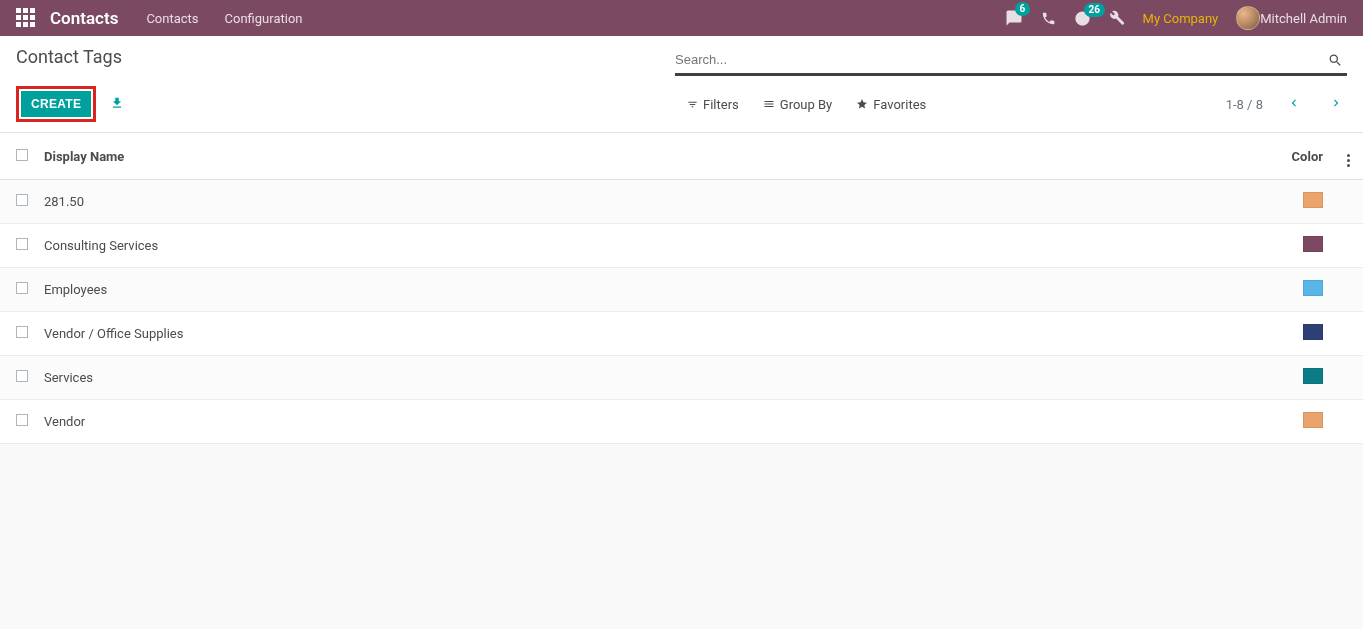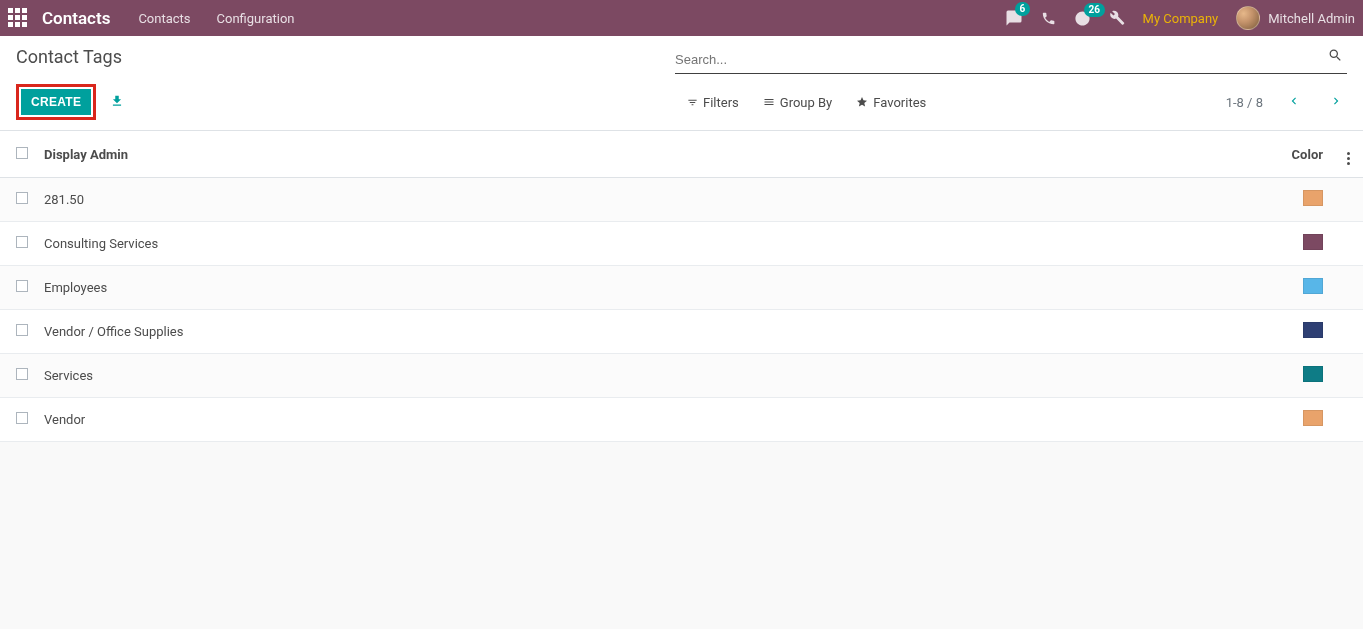--- a/index.html
+++ b/index.html
@@ -12,21 +12,21 @@
     height: 629px;
     overflow: hidden;
   }
   
   .navbar {
     background: #7C4962;
     height: 36px;
     display: flex;
     align-items: center;
     color: #fff;
-    padding: 0 8px;
+    padding: 0 16px;
   }
   .apps-icon {
     width: 20px; height: 20px;
     display: grid;
     grid-template-columns: repeat(3, 5px);
     grid-template-rows: repeat(3, 5px);
     gap: 2px;
     margin-right: 14px;
     cursor: pointer;
   }
@@ -88,23 +88,23 @@
     align-items: flex-start;
     margin-bottom: 10px;
   }
   .breadcrumb {
     font-size: 18px;
     color: #4c4c4c;
   }
   .search-wrap {
     margin-left: auto;
     width: 672px;
-    border-bottom: 1px solid #404040;
-    display: flex;
-    align-items: flex-start;
+    border-bottom: 3px solid #404040;
+    display: flex;
+    align-items: flex-end;
     padding: 2px 0;
   }
   .search-input {
     flex: 1;
     border: none;
     outline: none;
     font-size: 13px;
     color: #6c757d;
     padding: 4px 0;
   }
@@ -262,21 +262,21 @@
           <path d="M12 22c5.5 0 10-4.5 10-10S17.5 2 12 2 2 6.5 2 12s4.5 10 10 10zm1-17h-2v6l5.2 3.1 1-1.6L13 10V5z"></path>
         </svg>
       <span class="badge">26</span>
     </div>
     <div class="systray-item">
       <svg width="16" height="16" viewBox="0 0 24 24">
           <path d="M22.7 19l-9.1-9.1c.9-2.3.4-5-1.5-6.9-2-2-5-2.4-7.4-1.3l4.3 4.3L6.7 8.3 2.4 4C1.3 6.4 1.7 9.4 3.7 11.4c1.9 1.9 4.6 2.4 6.9 1.5l9.1 9.1c.4.4 1 .4 1.4 0l1.6-1.6c.4-.4.4-1 0-1.4z"></path>
         </svg>
     </div>
     <div class="systray-item company-name">My Company</div>
-    <div class="systray-item" style="gap:8px;">
+    <div class="systray-item" style="gap:0;">
       <div class="avatar"></div>
       <span class="user-name">Mitchell Admin</span>
     </div>
   </div>
 </div>
 
 <div class="control-panel">
   <div class="cp-top">
     <div class="breadcrumb">Contact Tags</div>
     <div class="search-wrap">
@@ -334,21 +334,21 @@
       </div>
     </div>
   </div>
 </div>
 
 <div class="list-view">
   <table>
     <thead>
       <tr>
         <th class="col-checkbox"><span class="checkbox"></span></th>
-        <th>Display Admin</th>
+        <th>Display Name</th>
         <th class="col-color">Color</th>
         <th class="col-menu">
           <span class="kebab">
               <span></span>
               <span></span>
               <span></span>
             </span>
         </th>
       </tr>
     </thead>

